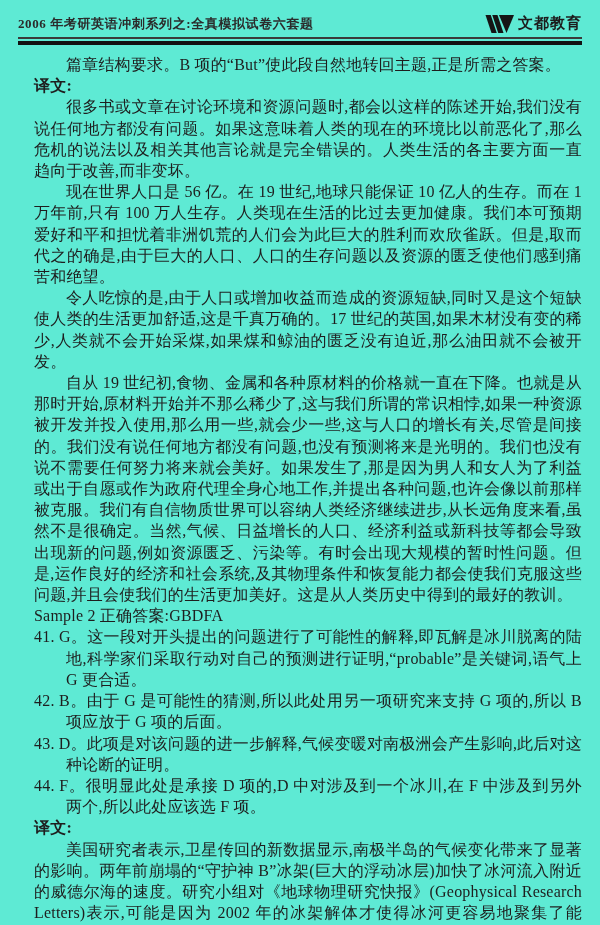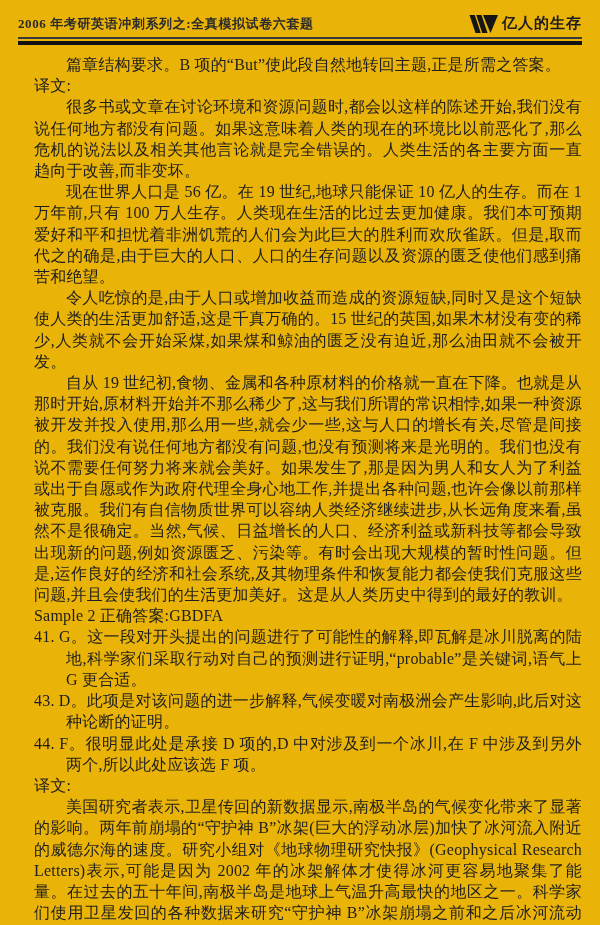--- a/index.html
+++ b/index.html
@@ -2,21 +2,21 @@
 <html><head>
 <meta charset="utf-8">
 <style>
   * { margin: 0; padding: 0; box-sizing: border-box; }
   html, body { background: #e8e8e8; }
   .page {
     position: relative;
     width: 600px;
     height: 925px;
     margin: 0 auto;
-    background: #eab308;
+    background: #5eead4;
     color: #1e1e1e;
     font-family: "Liberation Serif", "DejaVu Serif", serif;
     overflow: hidden;
     display: flex;
     flex-direction: column;
   }
   
   .header {
     display: flex;
     justify-content: space-between;
@@ -49,21 +49,21 @@
   .doc-body {
     flex: 1;
     padding: 9px 18px 0 18px;
     font-size: 16px;
     line-height: 21.2px;
     text-align: justify;
     letter-spacing: 0.2px;
     margin-left: 16px;
   }
   .para.indent  { text-indent: 2em; }
-  .para.label   { font-weight: normal; }
+  .para.label   { font-weight: bold; }
   .para.hanging { padding-left: 2em; text-indent: -2em; }
   
   .footer {
     position: relative;
     height: 40px;
     padding: 0 18px;
   }
   .page-number {
     text-align: center;
     font-size: 12.5px;
@@ -92,38 +92,39 @@
   <div class="header">
     <div class="header-title">2006 年考研英语冲刺系列之:全真模拟试卷六套题</div>
     <div class="logo">
       <span class="logo-mark">
         <svg width="30" height="18" viewBox="0 0 40 24">
           <polygon points="2,0 9,0 17,24 10,24" fill="#151515"></polygon>
           <polygon points="11,0 18,0 26,24 19,24" fill="#151515"></polygon>
           <polygon points="20,0 40,0 30,24" fill="#151515"></polygon>
         </svg>
       </span>
-      <span class="logo-text">亿人的生存</span>
+      <span class="logo-text">文都教育</span>
     </div>
   </div>
 
   <div class="rules">
     <div class="rule-thin"></div>
     <div class="rule-thick"></div>
   </div>
 
   <div class="doc-body" id="paragraphs">
       <div class="para indent">篇章结构要求。B 项的“But”使此段自然地转回主题,正是所需之答案。</div>
       <div class="para label">译文:</div>
       <div class="para indent">很多书或文章在讨论环境和资源问题时,都会以这样的陈述开始,我们没有说任何地方都没有问题。如果这意味着人类的现在的环境比以前恶化了,那么危机的说法以及相关其他言论就是完全错误的。人类生活的各主要方面一直趋向于改善,而非变坏。</div>
       <div class="para indent">现在世界人口是 56 亿。在 19 世纪,地球只能保证 10 亿人的生存。而在 1 万年前,只有 100 万人生存。人类现在生活的比过去更加健康。我们本可预期爱好和平和担忧着非洲饥荒的人们会为此巨大的胜利而欢欣雀跃。但是,取而代之的确是,由于巨大的人口、人口的生存问题以及资源的匮乏使他们感到痛苦和绝望。</div>
-      <div class="para indent">令人吃惊的是,由于人口或增加收益而造成的资源短缺,同时又是这个短缺使人类的生活更加舒适,这是千真万确的。15 世纪的英国,如果木材没有变的稀少,人类就不会开始采煤,如果煤和鲸油的匮乏没有迫近,那么油田就不会被开发。</div>
+      <div class="para indent">令人吃惊的是,由于人口或增加收益而造成的资源短缺,同时又是这个短缺使人类的生活更加舒适,这是千真万确的。17 世纪的英国,如果木材没有变的稀少,人类就不会开始采煤,如果煤和鲸油的匮乏没有迫近,那么油田就不会被开发。</div>
       <div class="para indent">自从 19 世纪初,食物、金属和各种原材料的价格就一直在下降。也就是从那时开始,原材料开始并不那么稀少了,这与我们所谓的常识相悖,如果一种资源被开发并投入使用,那么用一些,就会少一些,这与人口的增长有关,尽管是间接的。我们没有说任何地方都没有问题,也没有预测将来是光明的。我们也没有说不需要任何努力将来就会美好。如果发生了,那是因为男人和女人为了利益或出于自愿或作为政府代理全身心地工作,并提出各种问题,也许会像以前那样被克服。我们有自信物质世界可以容纳人类经济继续进步,从长远角度来看,虽然不是很确定。当然,气候、日益增长的人口、经济利益或新科技等都会导致出现新的问题,例如资源匮乏、污染等。有时会出现大规模的暂时性问题。但是,运作良好的经济和社会系统,及其物理条件和恢复能力都会使我们克服这些问题,并且会使我们的生活更加美好。这是从人类历史中得到的最好的教训。</div>
       <div class="para plain">Sample 2 正确答案:GBDFA</div>
       <div class="para hanging">41. G。这一段对开头提出的问题进行了可能性的解释,即瓦解是冰川脱离的陆地,科学家们采取行动对自己的预测进行证明,“probable”是关键词,语气上 G 更合适。</div>
+      <div class="para hanging">42. B。由于 G 是可能性的猜测,所以此处用另一项研究来支持 G 项的,所以 B 项应放于 G 项的后面。</div>
       <div class="para hanging">43. D。此项是对该问题的进一步解释,气候变暖对南极洲会产生影响,此后对这种论断的证明。</div>
       <div class="para hanging">44. F。很明显此处是承接 D 项的,D 中对涉及到一个冰川,在 F 中涉及到另外两个,所以此处应该选 F 项。</div>
       <div class="para label">译文:</div>
       <div class="para indent">美国研究者表示,卫星传回的新数据显示,南极半岛的气候变化带来了显著的影响。两年前崩塌的“守护神 B”冰架(巨大的浮动冰层)加快了冰河流入附近的威德尔海的速度。研究小组对《地球物理研究快报》(Geophysical Research Letters)表示,可能是因为 2002 年的冰架解体才使得冰河更容易地聚集了能量。在过去的五十年间,南极半岛是地球上气温升高最快的地区之一。科学家们使用卫星发回的各种数据来研究“守护神 B”冰架崩塌之前和之后冰河流动的速度。在一项研究中,美国国家冰雪数据中心(位于博尔德市)的特德·斯坎博斯对美国地球资</div>
     </div>
 
   <div class="footer">
     <div class="page-number">68</div>
     <a class="watermark">www.freekaoyan.com</a>
   </div>

